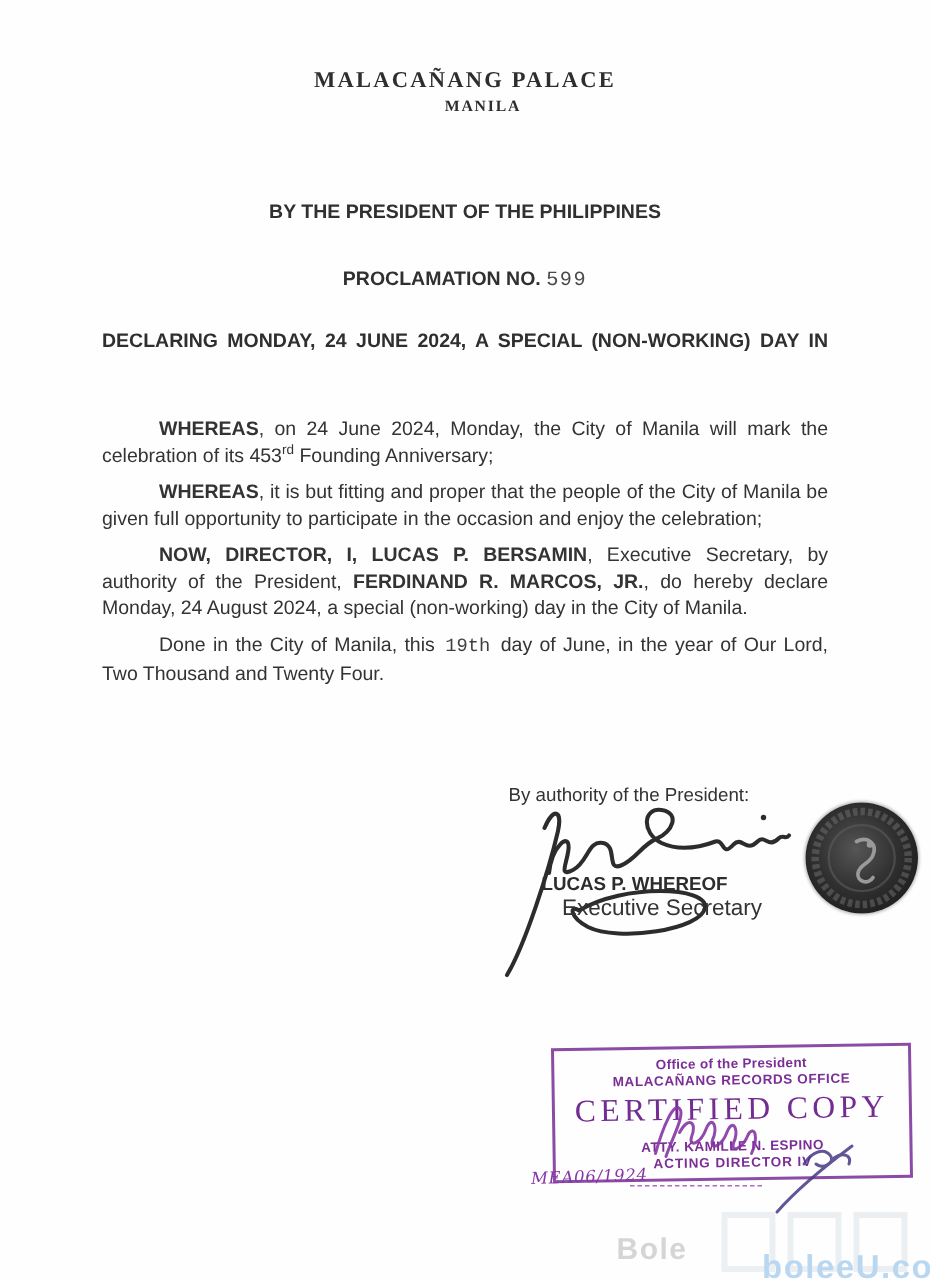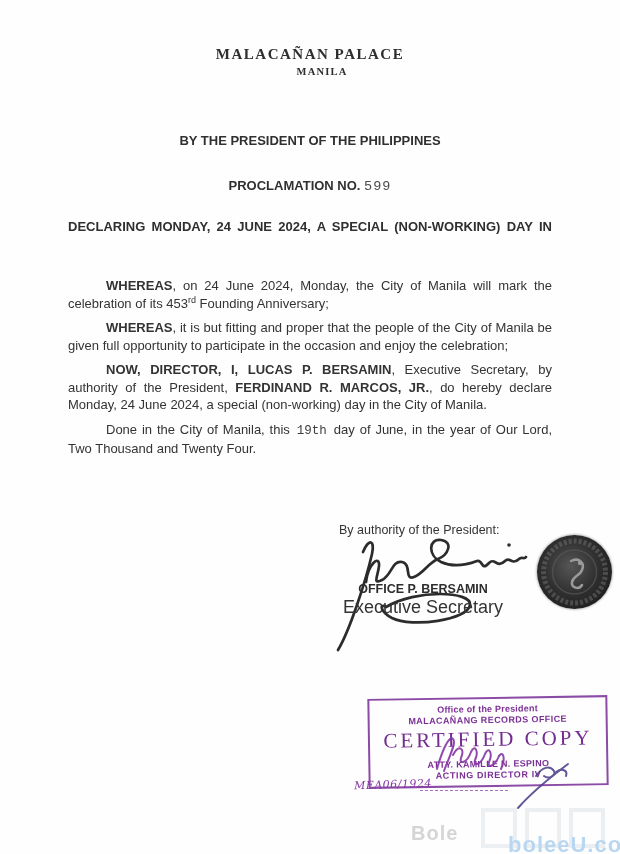--- a/index.html
+++ b/index.html
@@ -23,21 +23,21 @@
   
   .bodytext{position:absolute;top:277px;left:68px;width:484px;font-size:13px;line-height:17.5px;color:#333;}
   .para{margin:0 0 7px 0;text-align:justify;text-indent:38px;}
   .para .b{font-weight:bold;}
   .para sup{font-size:9px;line-height:0;}
   .ins{font-family:"Liberation Mono",monospace;font-size:12.5px;padding:0 7px;color:#3f3f3f;}
   
   .byauth{position:absolute;top:523px;left:339px;font-size:12.5px;white-space:nowrap;color:#333;}
   .signame{position:absolute;top:582px;left:338px;width:170px;text-align:center;}
   .signame .nm{font-weight:bold;font-size:12.5px;color:#2d2d2d;}
-  .signame .ttl{font-size:18px;margin-top:1px;color:#333;}
+  .signame .ttl{font-size:15px;margin-top:1px;color:#333;text-align:right;}
   .sig-svg{position:absolute;top:528px;left:328px;}
   
   .seal{position:absolute;top:535px;left:537px;width:75px;height:74px;border-radius:50%;
     background:radial-gradient(circle at 45% 42%, #565656 0%, #303030 45%, #1f1f1f 78%, #262626 100%);
     box-shadow:0 0 2px 1px rgba(0,0,0,.25);}
   .seal svg{position:absolute;top:0;left:0;}
   
   .stamp{position:absolute;top:697px;left:368px;width:240px;height:90px;
     border:2px solid rgba(120,45,150,.85);transform:rotate(-0.9deg);
     color:#7b2f96;text-align:center;box-sizing:border-box;}
@@ -57,56 +57,56 @@
   .wm .blocks{position:absolute;left:235px;top:2px;display:flex;gap:8px;opacity:.55;}
   .wm .blocks div{width:28px;height:32px;border:4px solid #dde3ea;}
   .wm .g2{position:absolute;left:262px;top:26px;font-size:22px;font-weight:bold;color:#b9d7f1;letter-spacing:1px;}
 </style>
 </head>
 <body>
 
 <div class="page">
 
   <div class="hdr">
-    <div class="palace">MALACAÑAN PALACE</div>
+    <div class="palace">MALACAÑANG PALACE</div>
     <div class="city">MANILA</div>
   </div>
 
   <div class="byline">BY THE PRESIDENT OF THE PHILIPPINES</div>
 
   <div class="procline">
     <span class="lbl">PROCLAMATION NO.</span>
     <span> </span>
     <span class="num">599</span>
   </div>
 
   <div class="title">
     <div class="title-l1">DECLARING MONDAY, 24 JUNE 2024, A SPECIAL (NON-WORKING) DAY IN</div>
   </div>
 
   <div class="bodytext">
       <p class="para"><span class="b">WHEREAS</span><span>, on 24 June 2024, Monday, the City of Manila will mark the celebration of its 453</span><sup>rd</sup><span> Founding Anniversary;</span></p>
       <p class="para"><span class="b">WHEREAS</span><span>, it is but fitting and proper that the people of the City of Manila be given full opportunity to participate in the occasion and enjoy the celebration;</span></p>
-      <p class="para"><span class="b">NOW, DIRECTOR, I, LUCAS P. BERSAMIN</span><span>, Executive Secretary, by authority of the President, </span><span class="b">FERDINAND R. MARCOS, JR.</span><span>, do hereby declare Monday, 24 June 2024, a special (non-working) day in the City of Manila.</span></p>
+      <p class="para"><span class="b">NOW, DIRECTOR, I, LUCAS P. BERSAMIN</span><span>, Executive Secretary, by authority of the President, </span><span class="b">FERDINAND R. MARCOS, JR.</span><span>, do hereby declare Monday, 24 August 2024, a special (non-working) day in the City of Manila.</span></p>
       <p class="para"><span>Done in the City of Manila, this</span><span class="ins">19th</span><span>day of June, in the year of Our Lord, Two Thousand and Twenty Four.</span></p>
     </div>
 
   <div class="byauth">By authority of the President:</div>
 
   <svg class="sig-svg" width="205" height="128" viewBox="0 0 205 128">
     <g fill="none" stroke="#1b1b1b" stroke-width="2.7" stroke-linecap="round" opacity="0.92">
       <path d="M 35,24 C 41,10 47,12 44,26 C 38,52 22,102 10,122"></path>
       <path d="M 38,54 C 40,36 52,26 51,38 C 50,48 44,57 54,52 C 64,47 64,32 74,34 C 84,36 76,53 86,49 C 96,45 100,35 110,31 C 120,27 126,14 113,12 C 101,10 99,27 113,34 C 126,40 141,36 149,33 C 155,31 153,44 161,35 C 167,29 169,41 177,33 C 182,28 184,38 191,31 C 194,28 196,32 198,29"></path>
       <path d="M 58,79 C 88,61 144,63 142,77 C 140,92 84,100 64,90 C 51,83 52,75 58,79"></path>
       <circle cx="181" cy="17" r="1.8" fill="#1b1b1b" stroke="none"></circle>
     </g>
   </svg>
 
   <div class="signame">
-    <div class="nm">OFFICE P. BERSAMIN</div>
+    <div class="nm">LUCAS P. WHEREOF</div>
     <div class="ttl">Executive Secretary</div>
   </div>
 
   <div class="seal">
     <svg width="75" height="74" viewBox="0 0 75 74">
       <g fill="none">
         <circle cx="37.5" cy="37" r="31" stroke="#6f6f6f" stroke-width="5" stroke-dasharray="3 2" opacity="0.5"></circle>
         <circle cx="37.5" cy="37" r="22" stroke="#5c5c5c" stroke-width="1.5" opacity="0.6"></circle>
         <path d="M 34,26 C 42,22 48,28 45,35 C 43,41 36,41 35,47 C 34,53 42,55 45,50" stroke="#9a9a9a" stroke-width="2.5" stroke-linecap="round"></path>
         <circle cx="43" cy="28" r="2.2" fill="#9a9a9a"></circle>

